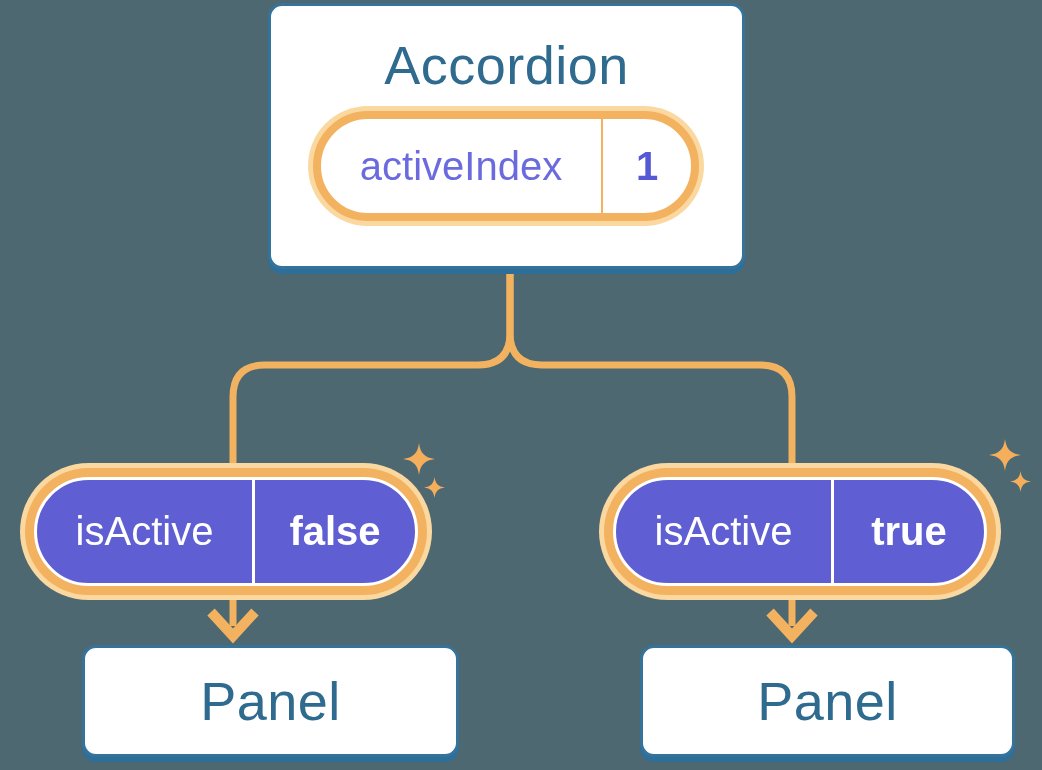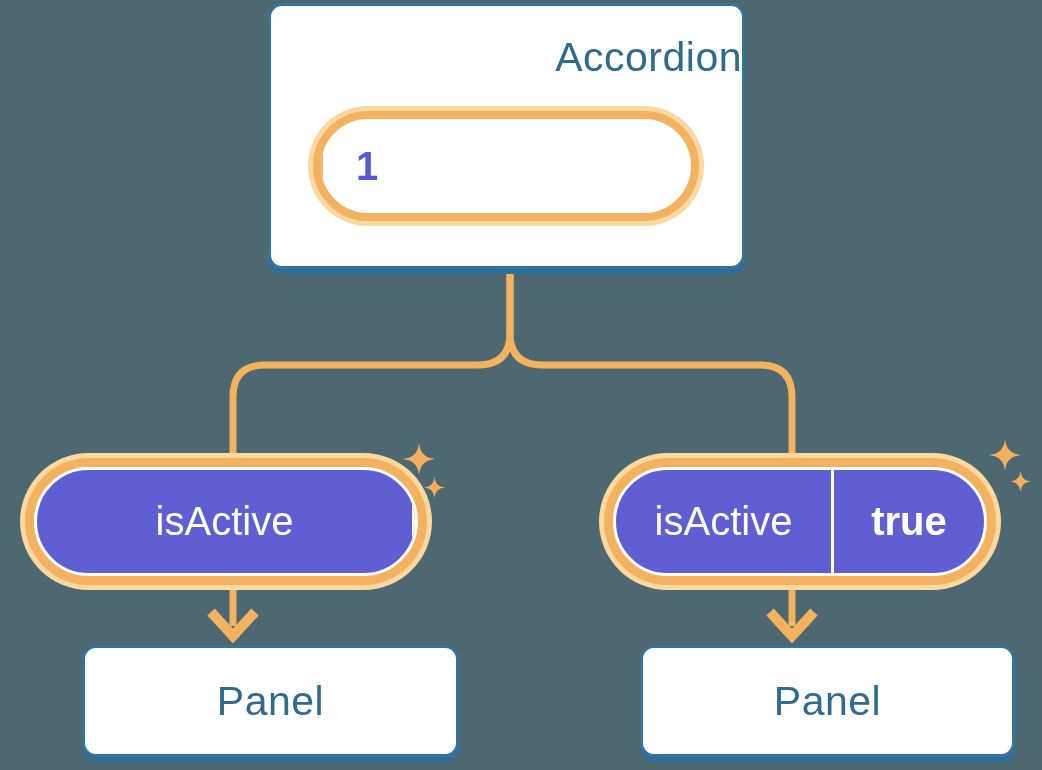--- a/index.html
+++ b/index.html
@@ -17,23 +17,23 @@
   .card {
     position: absolute;
     box-sizing: border-box;
     background: #ffffff;
     border: 3px solid #36739B;
     border-radius: 14px;
     box-shadow: 0 5px 0 #2E6F9A;
     z-index: 2;
   }
   .card-title {
-    font-size: 41px;
+    font-size: 54px;
     color: #2F6A8F;
-    text-align: right;
+    text-align: center;
     letter-spacing: 0.5px;
   }
   .accordion-card { left: 268px; top: 3px; width: 477px; height: 266px; }
   .accordion-card .card-title { margin-top: 28px; }
   .panel-card { top: 645px; height: 112px; display: flex; align-items: center; justify-content: center; margin-left: 37px; }
   .panel-left  { left: 45px;  width: 377px; }
   .panel-right { left: 603px; width: 375px; }
 
   
   .prop-pill {
@@ -60,21 +60,21 @@
   .prop-pill .value-cell {
     width: 88px;
     display: flex; align-items: center; justify-content: center;
     font-size: 40px; font-weight: bold;
     color: #5659D4;
   }
 
   
   .state-pill {
     position: absolute;
-    top: 458px;
+    top: 468px;
     box-sizing: border-box;
     height: 127px;
     background: #F3B260;
     border-radius: 999px;
     box-shadow: 0 0 0 5px #FAD8A0;
     padding: 9px;
     z-index: 3;
   }
   .state-pill-left  { left: 25px;  width: 402px; }
   .state-pill-right { left: 604px; width: 392px; }
@@ -130,28 +130,30 @@
       <path transform="translate(989,439) scale(0.32)" d="M50 0C54 32 68 46 100 50C68 54 54 68 50 100C46 68 32 54 0 50C32 46 46 32 50 0Z"></path>
       <path transform="translate(1010,471) scale(0.21)" d="M50 0C54 32 68 46 100 50C68 54 54 68 50 100C46 68 32 54 0 50C32 46 46 32 50 0Z"></path>
     </g>
   </svg>
 
   <div class="card accordion-card">
     <div class="card-title">Accordion</div>
   </div>
 
   <div class="prop-pill">
+    <div class="label-cell">activeIndex</div>
     <div class="divider"></div>
     <div class="value-cell">1</div>
   </div>
 
   <div class="state-pill state-pill-left">
     <div class="inner">
       <div class="label-cell">isActive</div>
       <div class="divider"></div>
+      <div class="value-cell">false</div>
     </div>
   </div>
 
   <div class="state-pill state-pill-right">
     <div class="inner">
       <div class="label-cell">isActive</div>
       <div class="divider"></div>
       <div class="value-cell">true</div>
     </div>
   </div>

